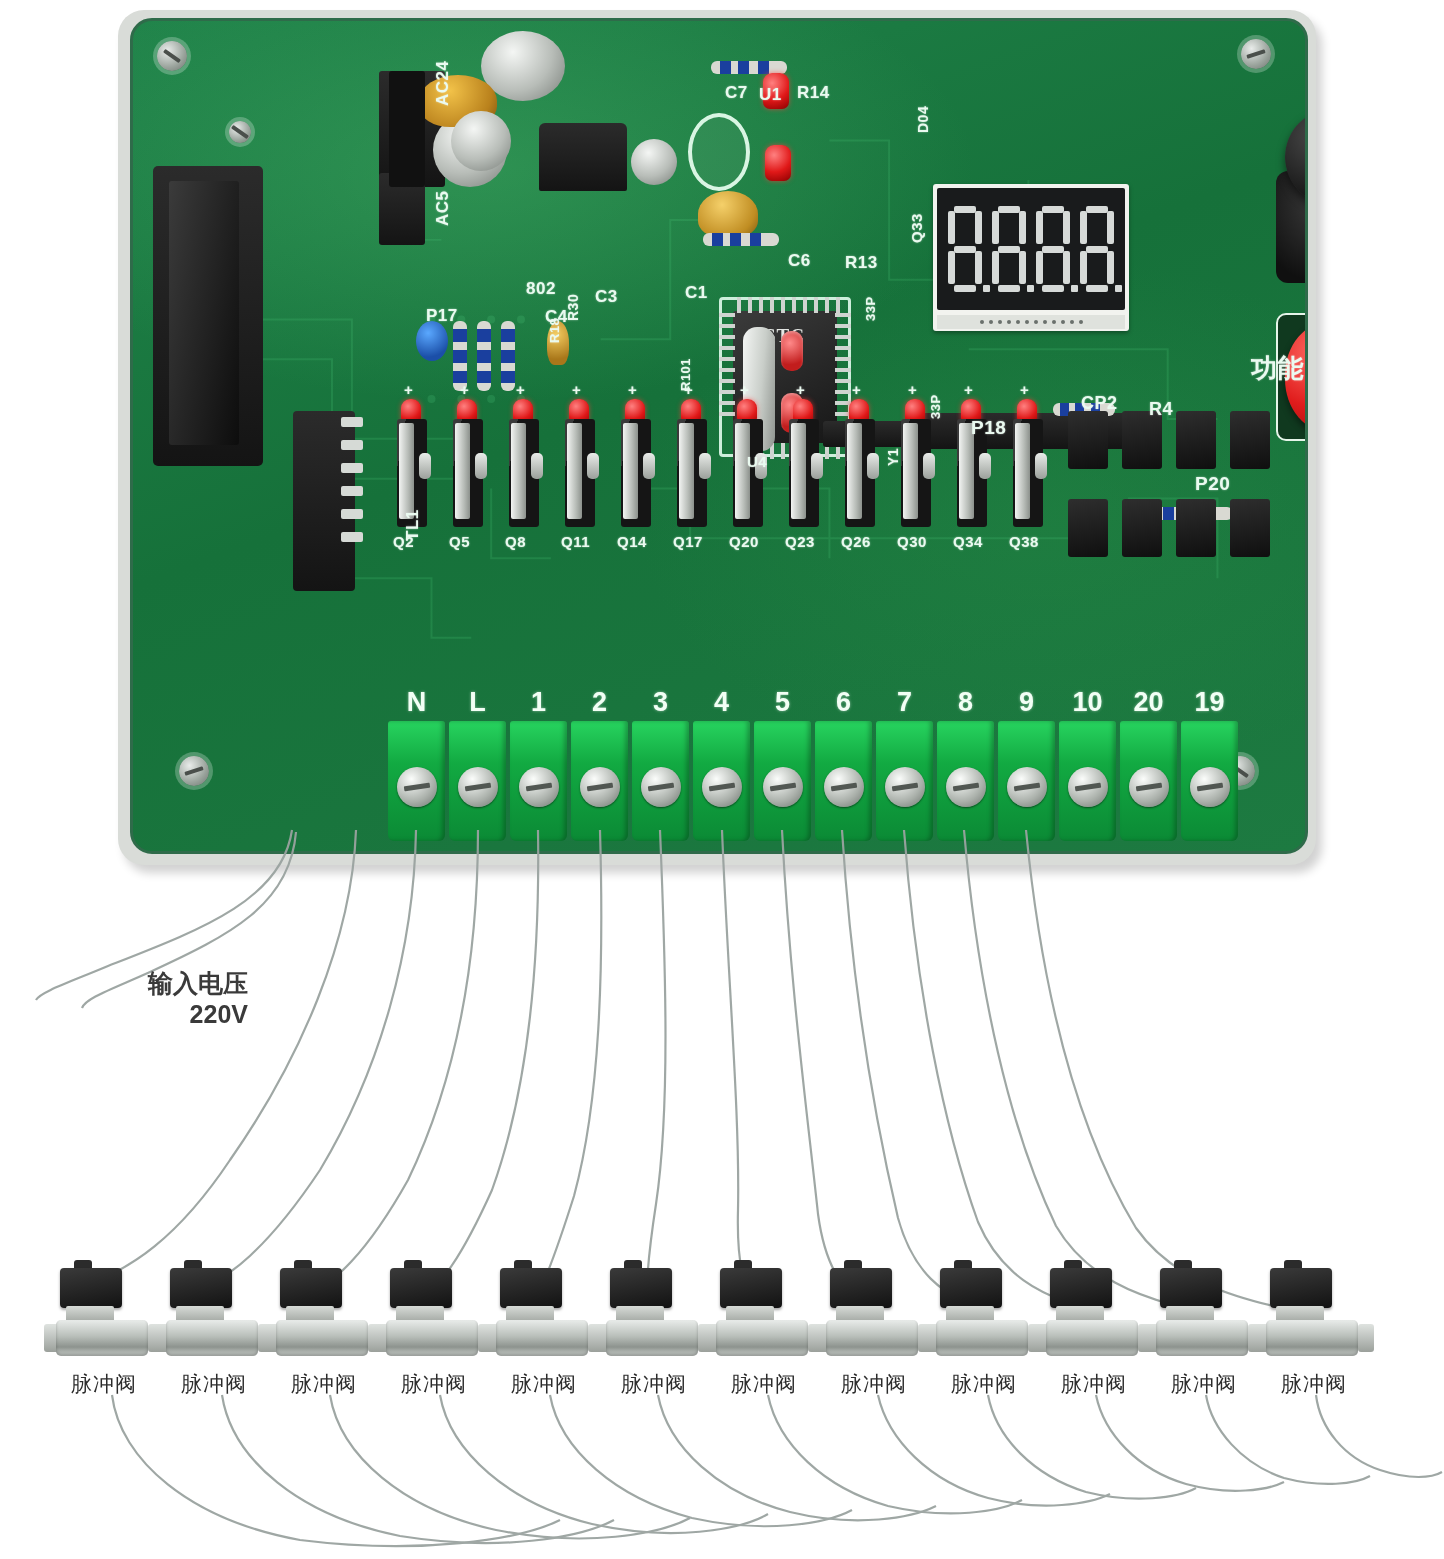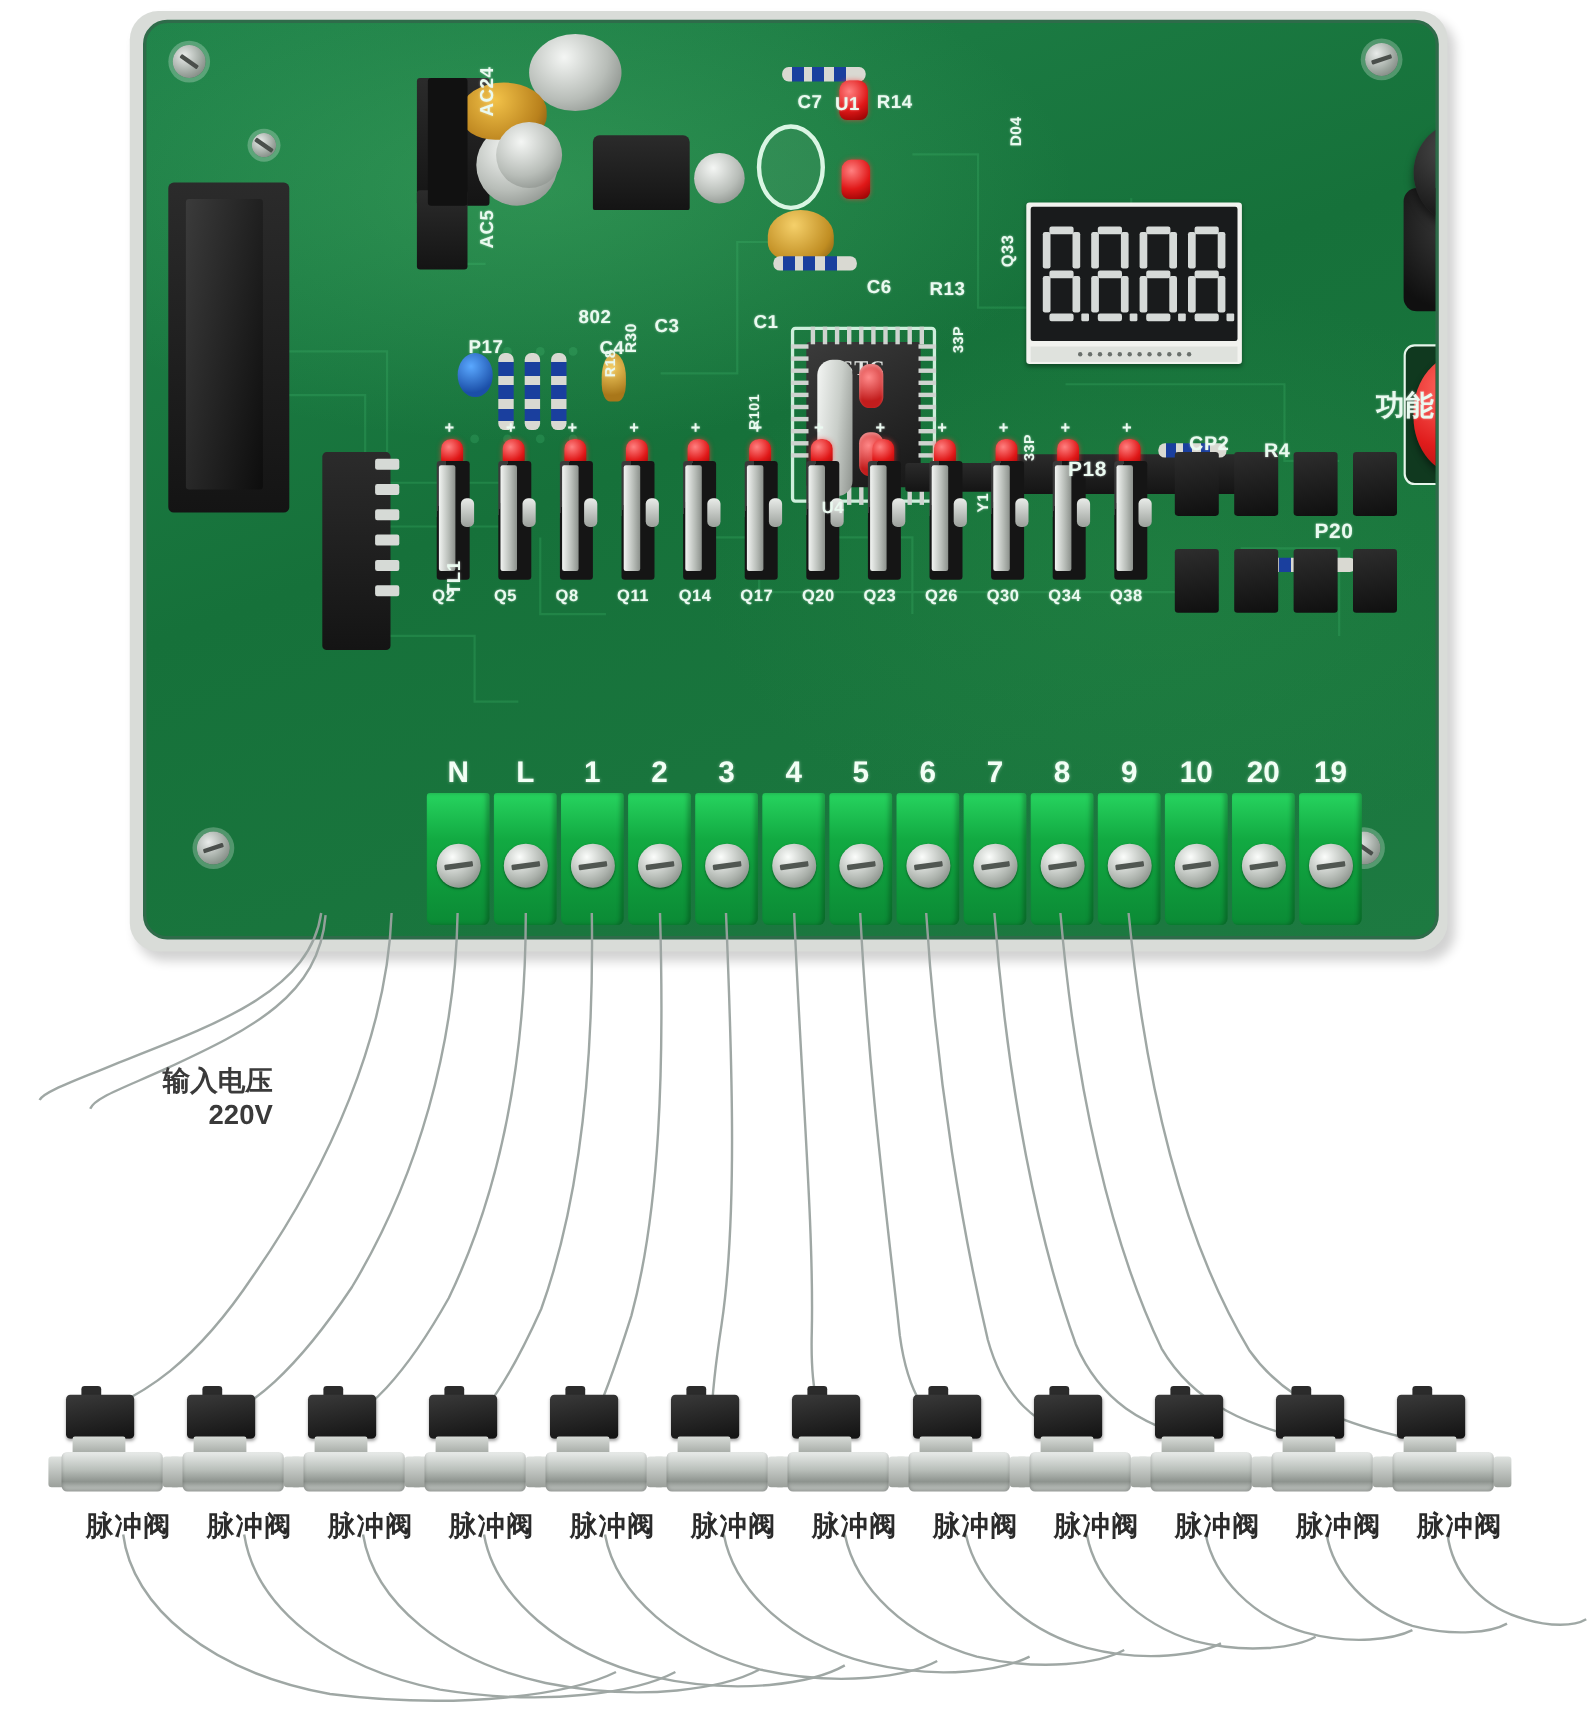--- a/index.html
+++ b/index.html
@@ -190,21 +190,21 @@
     background: linear-gradient(180deg,#e9ecea 0%, #b9bfba 45%, #8d938e 75%, #cdd2ce 100%);
     box-shadow: inset 0 -2px 3px rgba(0,0,0,0.25);
   }
   .valve .portL, .valve .portR {
     position:absolute; top:56px; width:16px; height:28px; border-radius:3px;
     background: linear-gradient(180deg,#dfe3e0,#9ba09b);
   }
   .valve .portL { left:-8px; }
   .valve .portR { right:-8px; }
   .valve .label {
-    margin-top:6px; text-align:right; font-size:25px; font-weight:bold; color:#2b2b2b;
+    margin-top:6px; text-align:center; font-size:21px; font-weight:normal; color:#2b2b2b;
     letter-spacing:1px;
   }
 
   
   #inputv {
     position:absolute; left:136px; top:968px; text-align:right;
     font-size:25px; font-weight:bold; color:#3a3a3a; line-height:1.25;margin-left:12px;
   }
 </style>
 </head>

